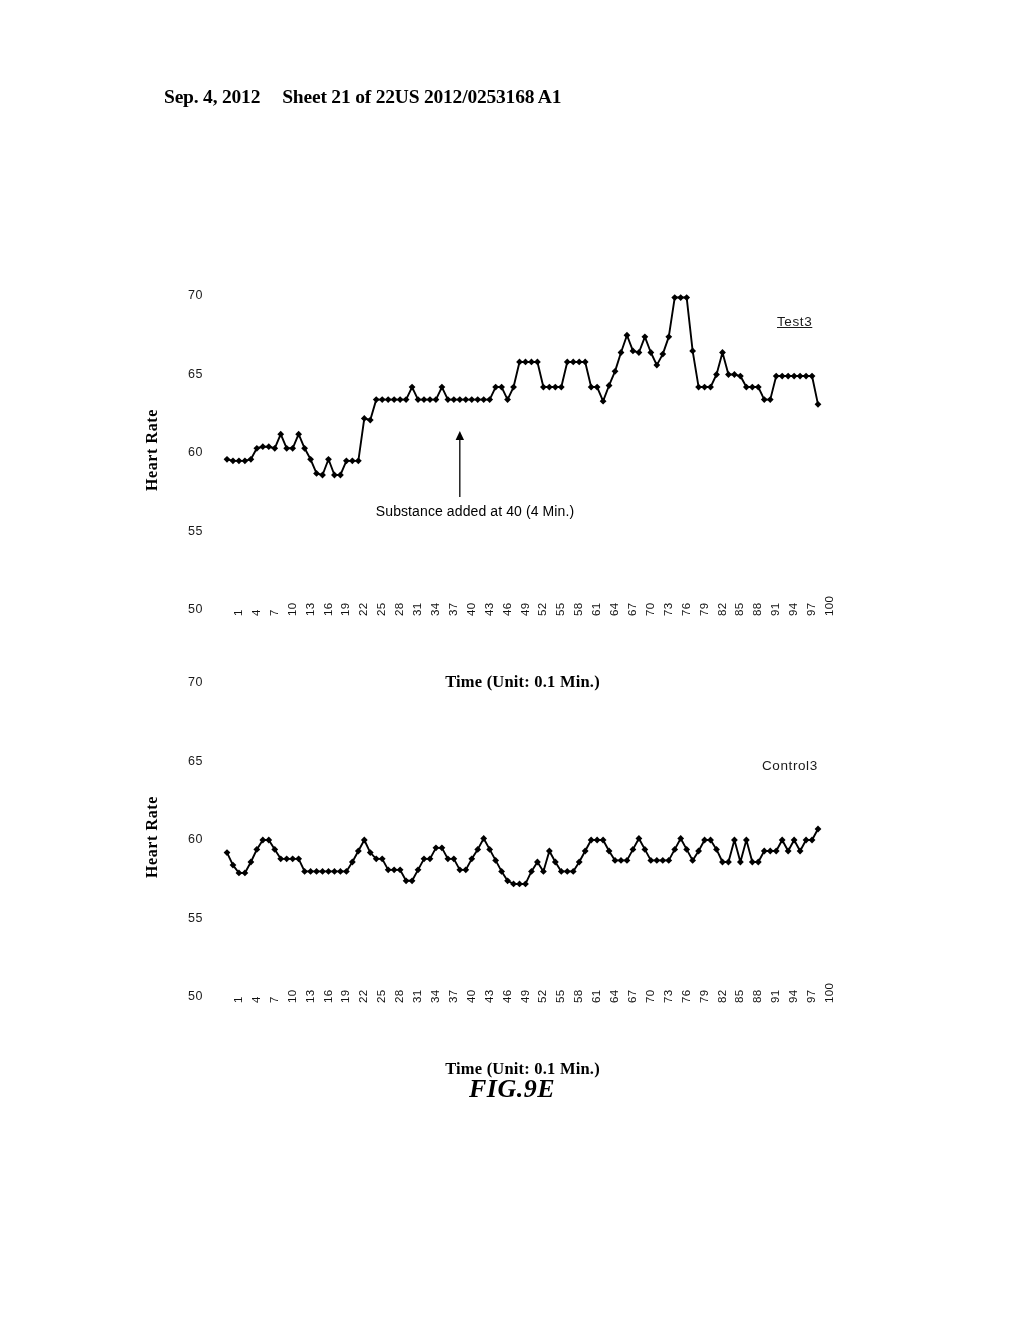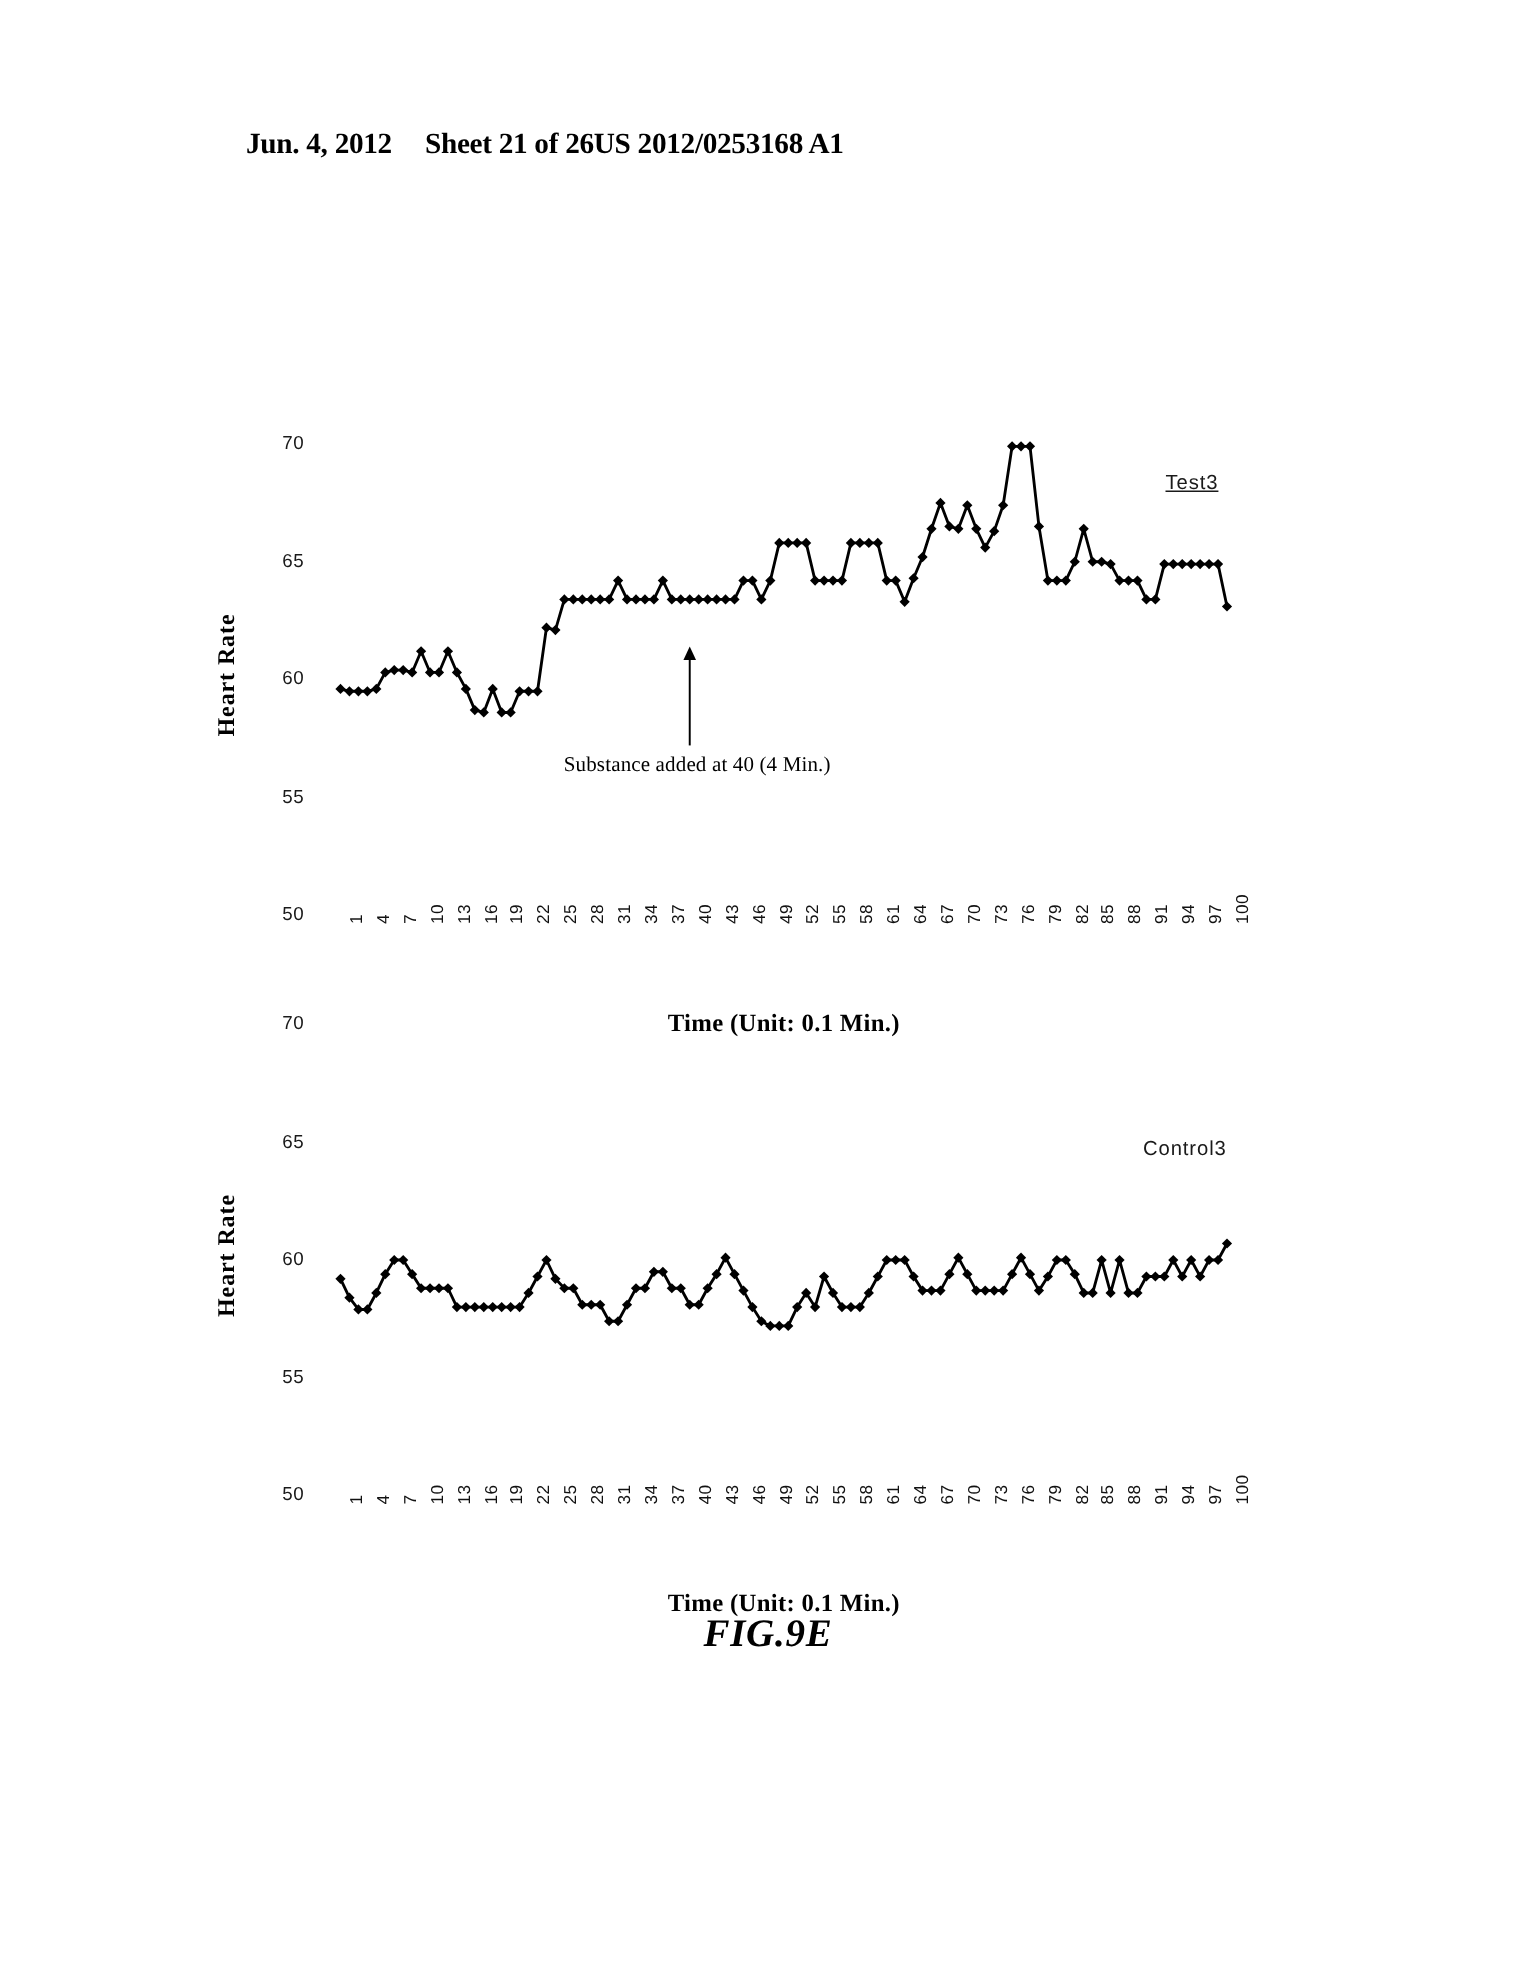--- a/index.html
+++ b/index.html
@@ -98,21 +98,21 @@
     position: absolute;
     font-family: "Liberation Sans", sans-serif;
     font-size: 13.5px;
     letter-spacing: 0.6px;
     white-space: nowrap;
     color: #1a1a1a;
   }
 
   .annotation-text {
     position: absolute;
-    font-family: Liberation Serif, serif;
+    font-family: Liberation Sans, sans-serif;
     font-size: 14px;
     white-space: nowrap;
     letter-spacing: 0.1px;
   }
 
   .plot-svg {
     position: absolute;
     left: 0;
     top: 0;
     overflow: visible;
@@ -128,22 +128,22 @@
     font-style: italic;
     font-weight: bold;
     font-size: 26px;
     letter-spacing: 0.5px;
   }
 </style>
 </head>
 <body>
 
 <div class="patent-header">
-  <span class="ph-date">Jun. 4, 2012</span>
-  <span class="ph-sheet">Sheet 21 of 26</span>
+  <span class="ph-date">Sep. 4, 2012</span>
+  <span class="ph-sheet">Sheet 21 of 22</span>
   <span class="ph-docnum">US 2012/0253168 A1</span>
 </div>
 
 <div class="figure">
 
   <div class="chart-block" id="chart-block-test">
     <div class="y-axis-title" id="ytitle-test" style="left: 92px; top: 171px; width: 120px; text-align: center;">Heart Rate</div>
     <div id="yticks-test">
         <div class="y-tick-label" style="left: 177px; top: 332px;">50</div>
         <div class="y-tick-label" style="left: 177px; top: 253.5px;">55</div>

